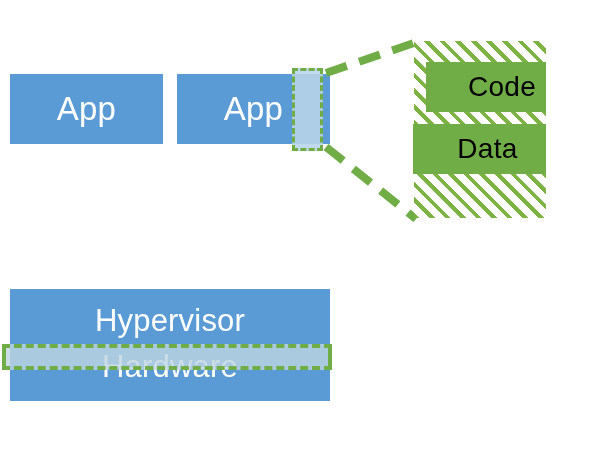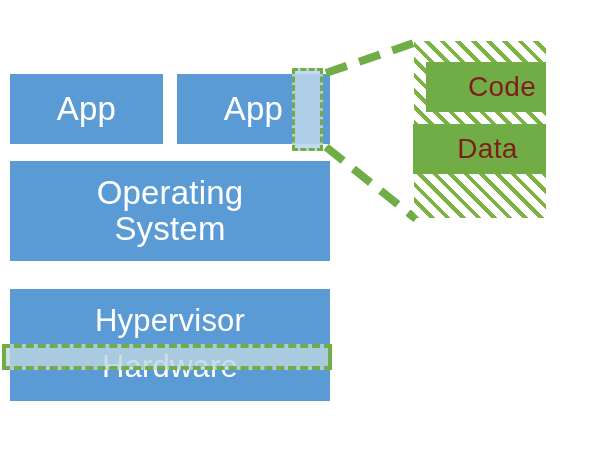--- a/index.html
+++ b/index.html
@@ -87,21 +87,21 @@
     background-image: repeating-linear-gradient(
         45deg,
         #7cb342 0px, #7cb342 4px,
         #ffffff 4px, #ffffff 11px);
     box-sizing: border-box;
   }
 
   .green-box {
     position: absolute;
     background: #70ad47;
-    color: #7f1d1d;
+    color: #000000;
     display: flex;
     align-items: center;
     justify-content: center;
     font-size: 28px;
     font-weight: 300;
     letter-spacing: 0.3px;
   }
   #code-box { left: 426px; top: 56px;  width: 152px; height: 50px; }
   #data-box { left: 413px; top: 118px; width: 149px; height: 50px; }
 
@@ -123,24 +123,20 @@
 <div id="canvas">
 
   <div class="block" id="app1">
     <span>App</span>
   </div>
 
   <div class="block" id="app2">
     <span>App</span>
   </div>
 
-  <div class="block" id="os">
-    <span>Operating
-System</span>
-  </div>
 
   <div class="block" id="hyp">
     <span>Hypervisor</span>
   </div>
 
   <div class="block" id="hw">
     <span>Hardware</span>
   </div>
 
   <div id="enclave-strip"></div>

